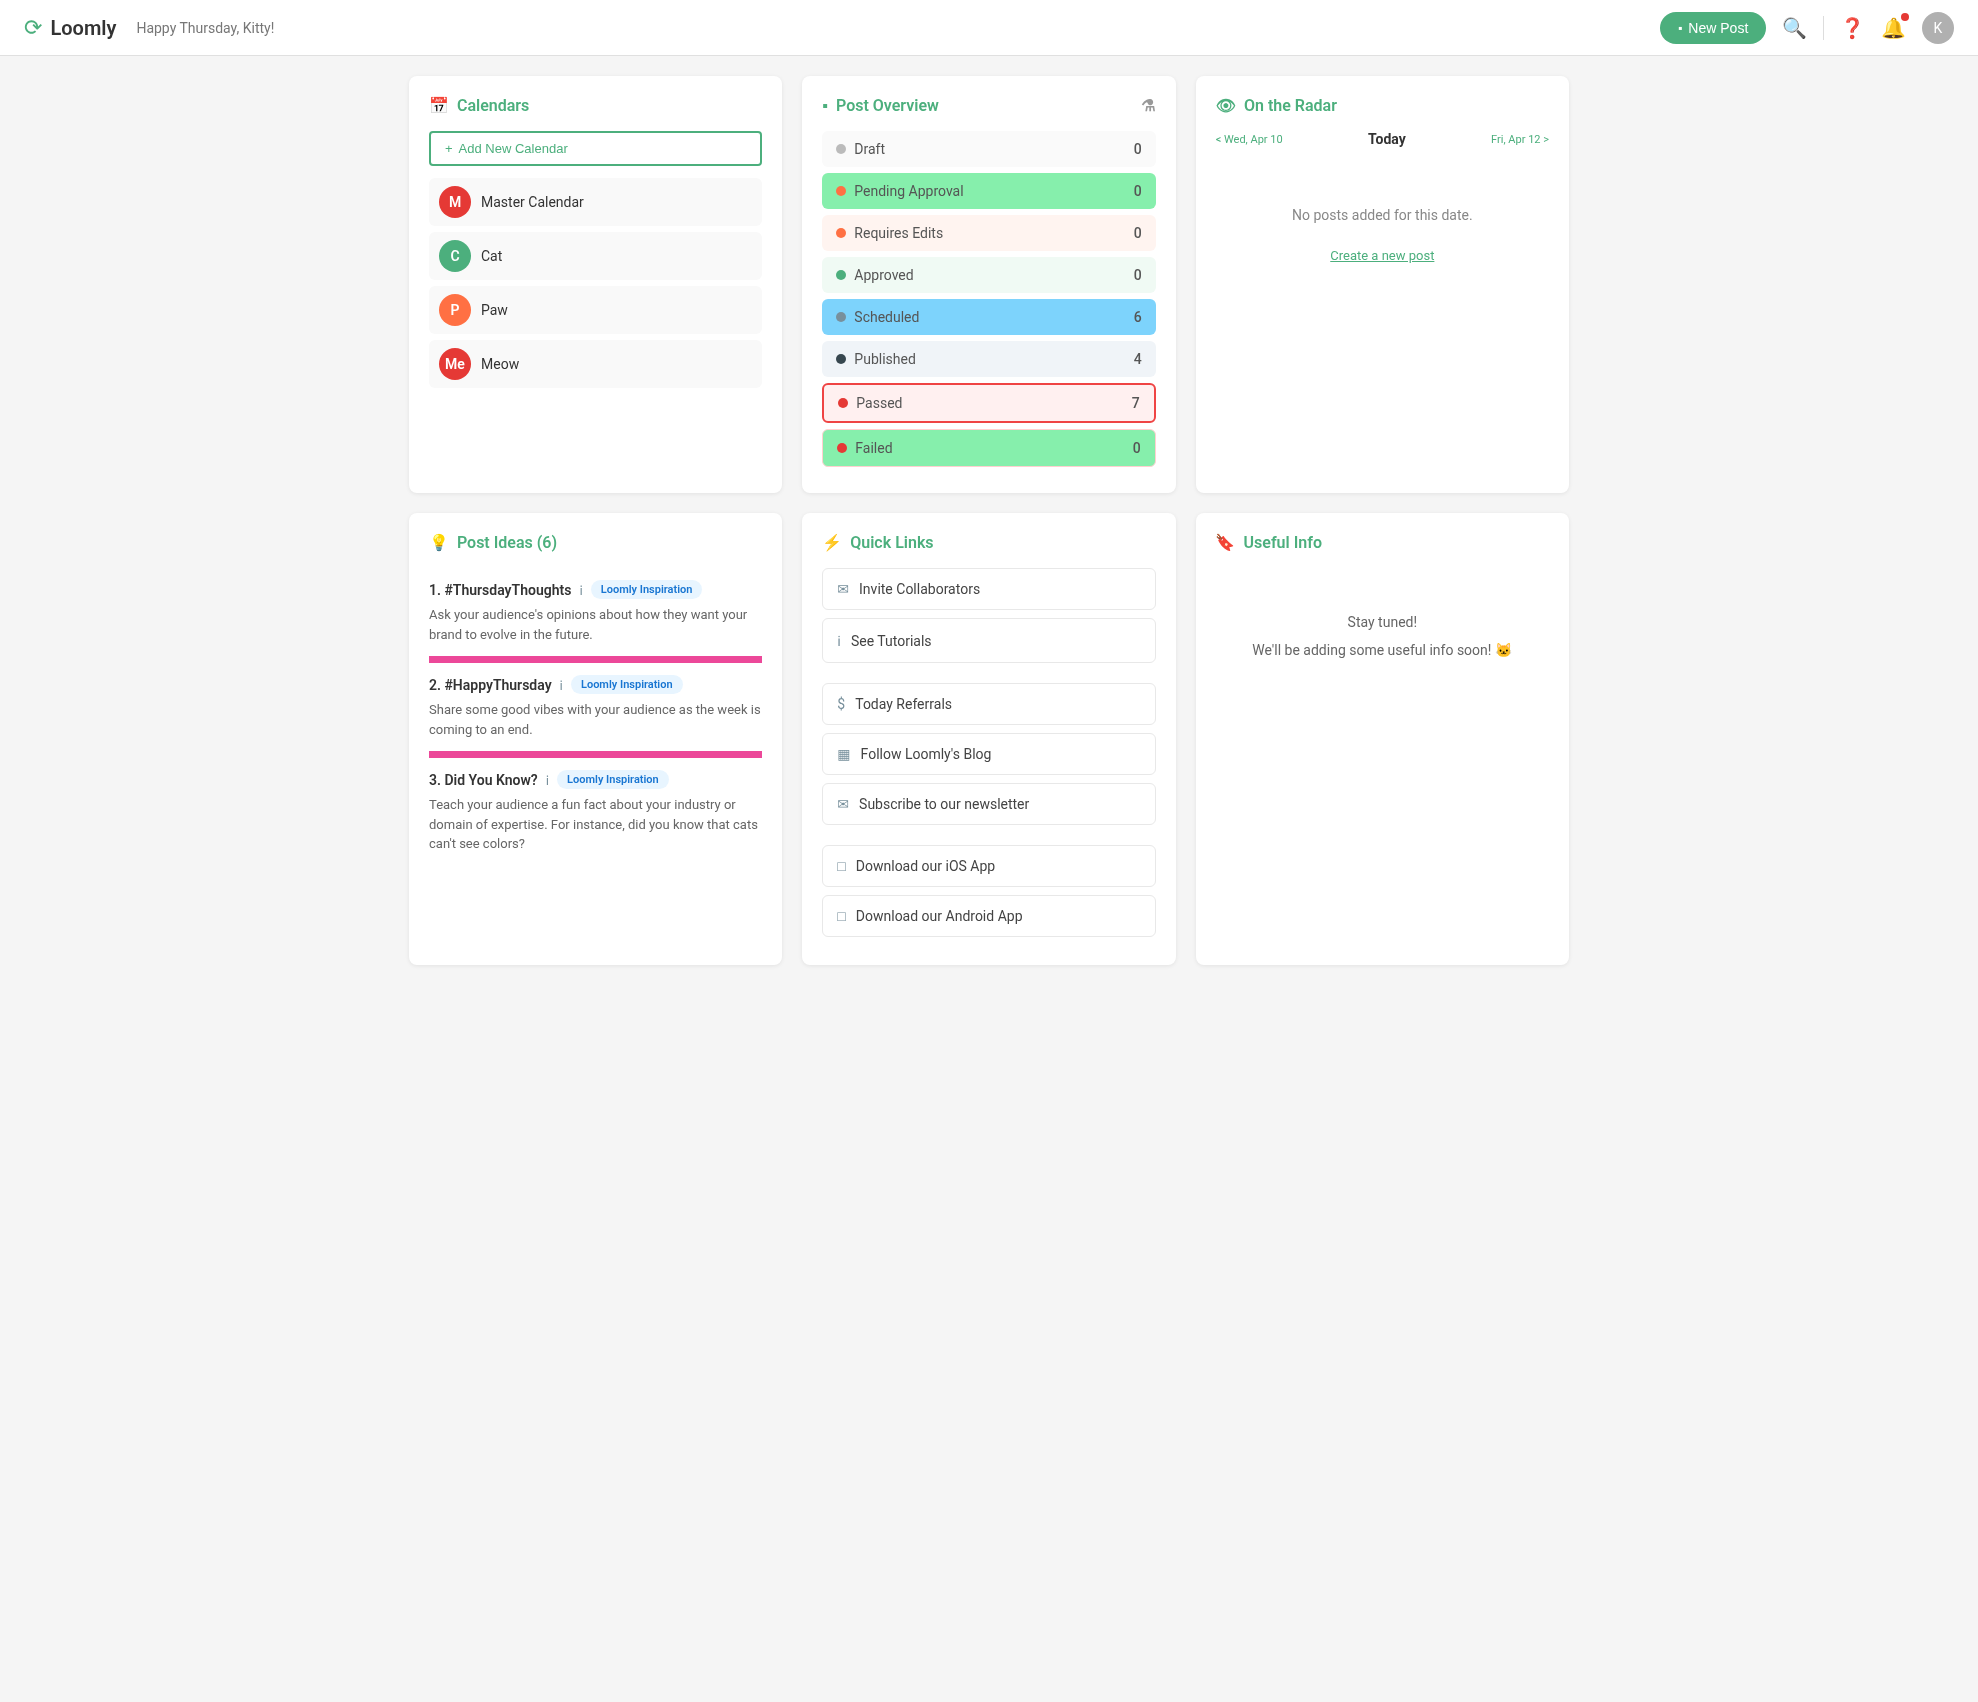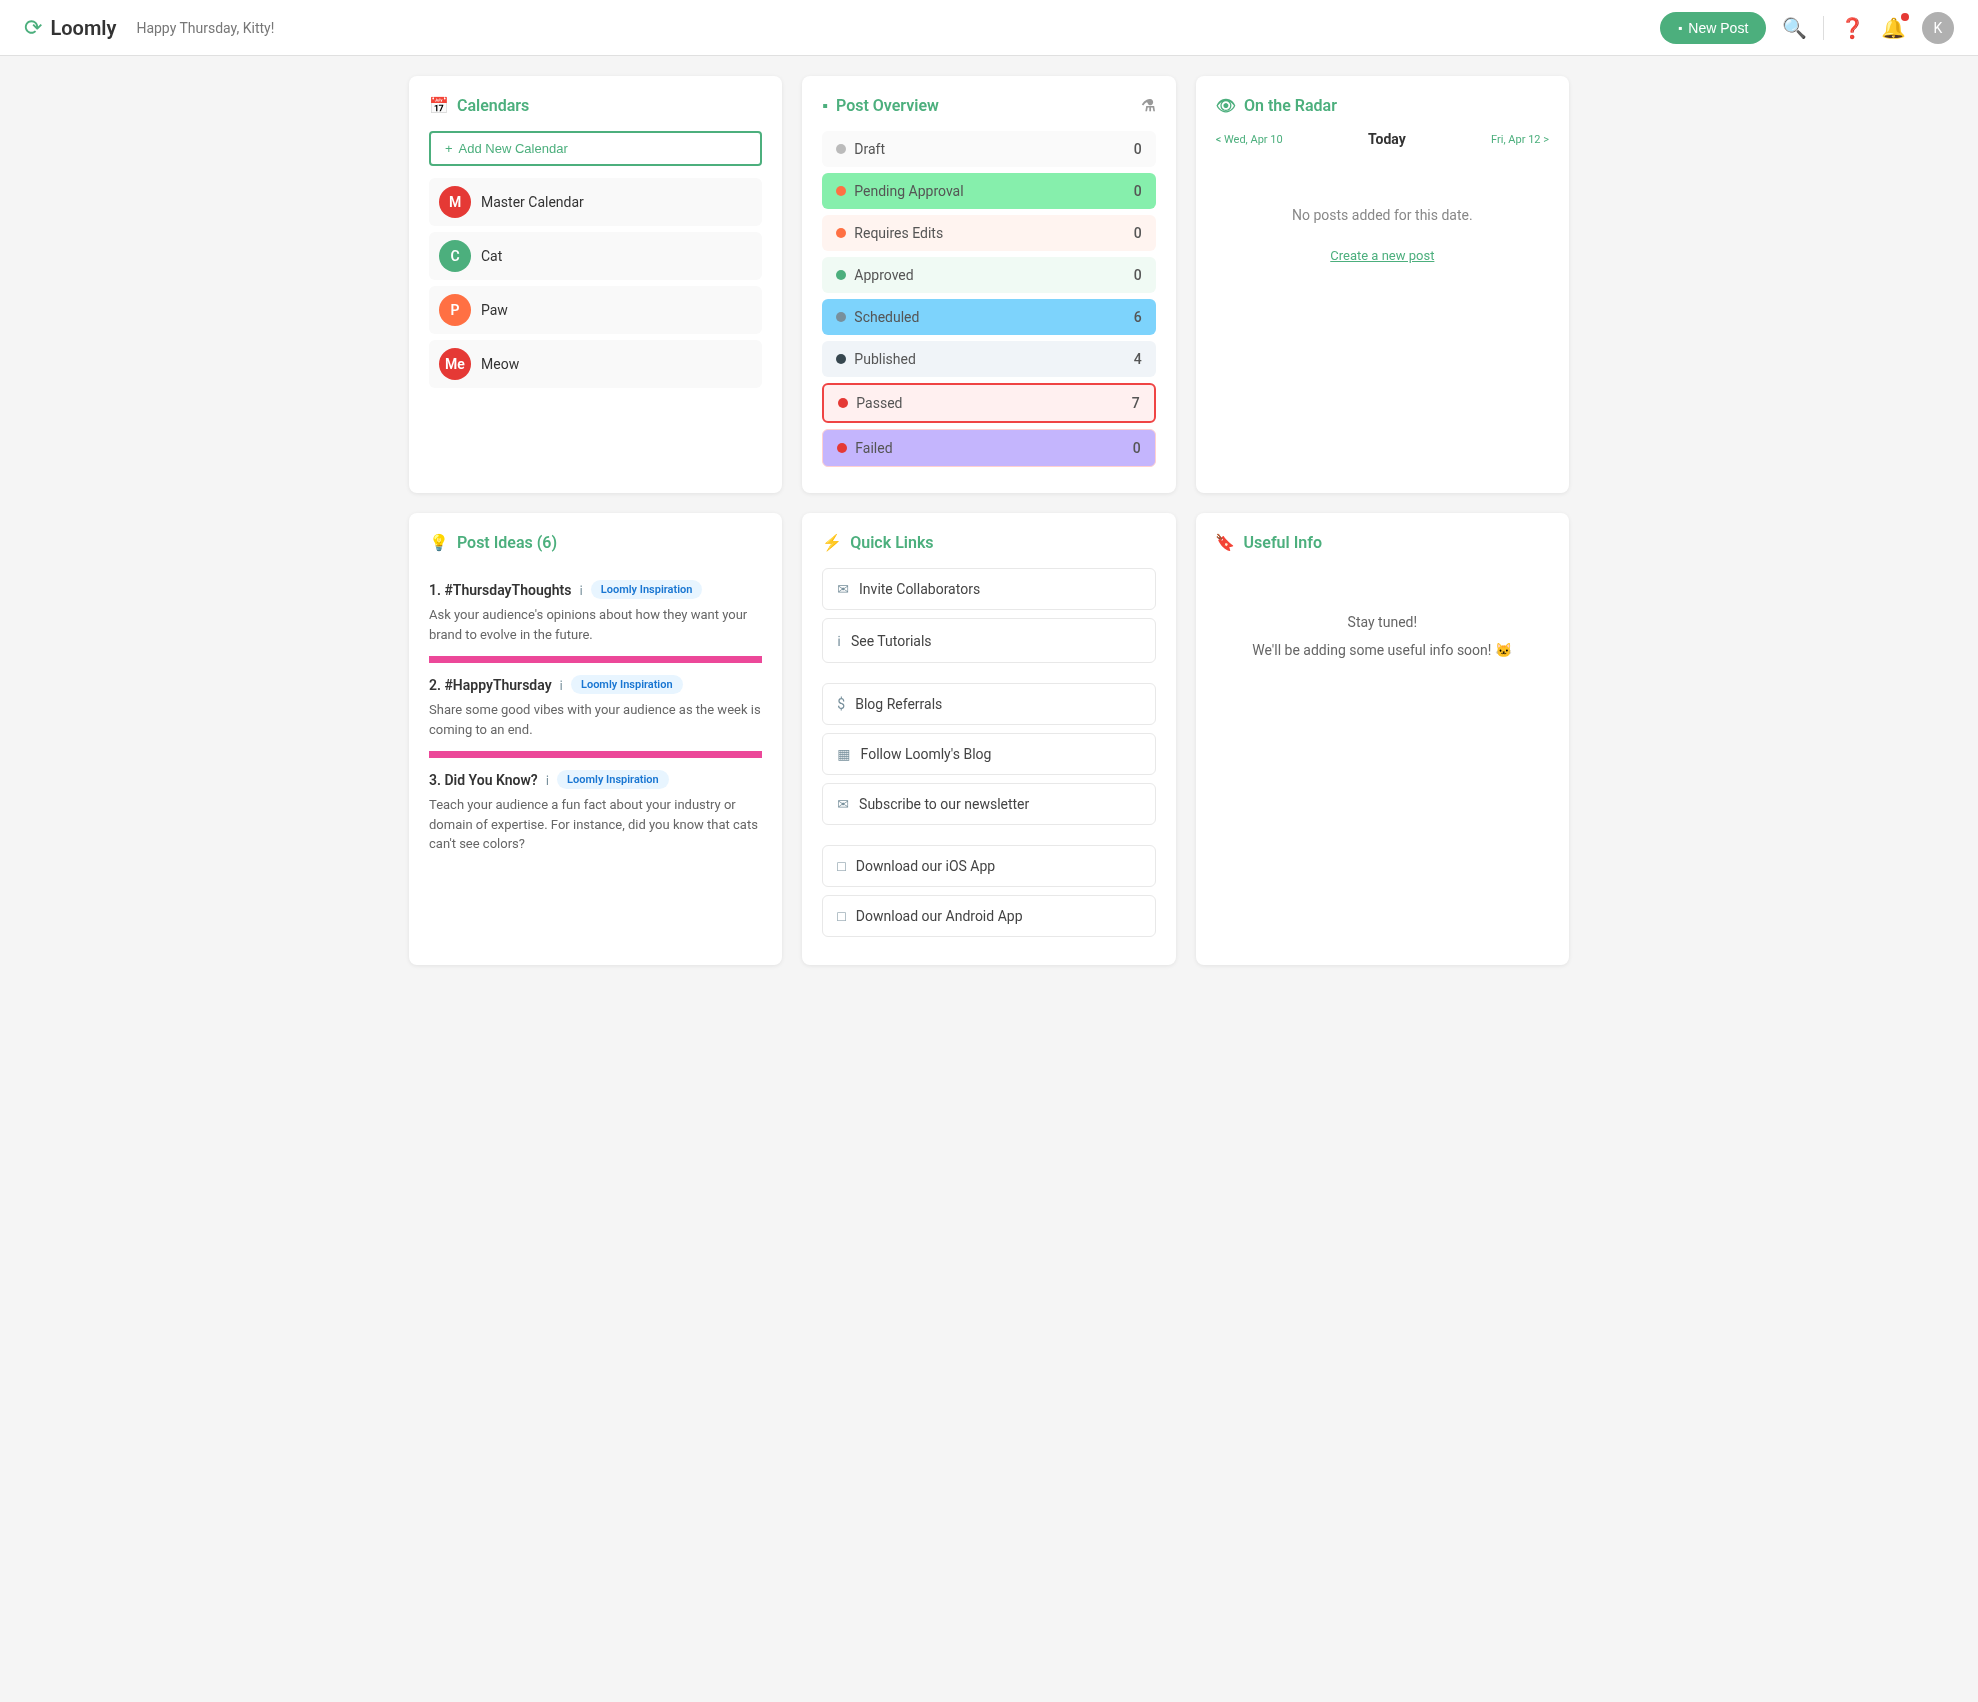--- a/index.html
+++ b/index.html
@@ -42,21 +42,21 @@
     .status-dot { width: 10px; height: 10px; border-radius: 50%; flex-shrink: 0; }
     .row-count { font-size: 14px; font-weight: 500; color: #555; }
     .row-label { font-size: 14px; color: #555; }
     .row-draft { background: #fafafa; }
     .row-pending { background: #86efac; }
     .row-requires { background: #fff4f0; }
     .row-approved { background: #f0faf4; }
     .row-scheduled { background: #7dd3fc; }
     .row-published { background: #f0f4f8; }
     .row-passed { background: #fff0f0; border: 2px solid #ef4444; }
-    .row-failed { background: #c4b5fd; border: 1px solid #ffd0d0; }
+    .row-failed { background: #86efac; border: 1px solid #ffd0d0; }
 
     .dot-grey { background: #bbb; }
     .dot-orange { background: #ff7043; }
     .dot-green { background: #4caf7d; }
     .dot-steelblue { background: #78909c; }
     .dot-darkblue { background: #37474f; }
     .dot-pink { background: #e53935; }
 
     
     .radar-nav { display: flex; align-items: center; justify-content: space-between; margin-bottom: 16px; }
@@ -263,21 +263,21 @@
     <span class="quick-link-icon">✉</span>
     <span>Invite Collaborators</span>
   </div>
         <div class="quick-link-item">
     <span class="quick-link-icon">ℹ</span>
     <span>See Tutorials</span>
   </div>
         <div class="quick-link-separator"></div>
         <div class="quick-link-item">
     <span class="quick-link-icon">$</span>
-    <span>Blog Referrals</span>
+    <span>Today Referrals</span>
   </div>
         <div class="quick-link-item">
     <span class="quick-link-icon">▦</span>
     <span>Follow Loomly's Blog</span>
   </div>
         <div class="quick-link-item">
     <span class="quick-link-icon">✉</span>
     <span>Subscribe to our newsletter</span>
   </div>
         <div class="quick-link-separator"></div>

